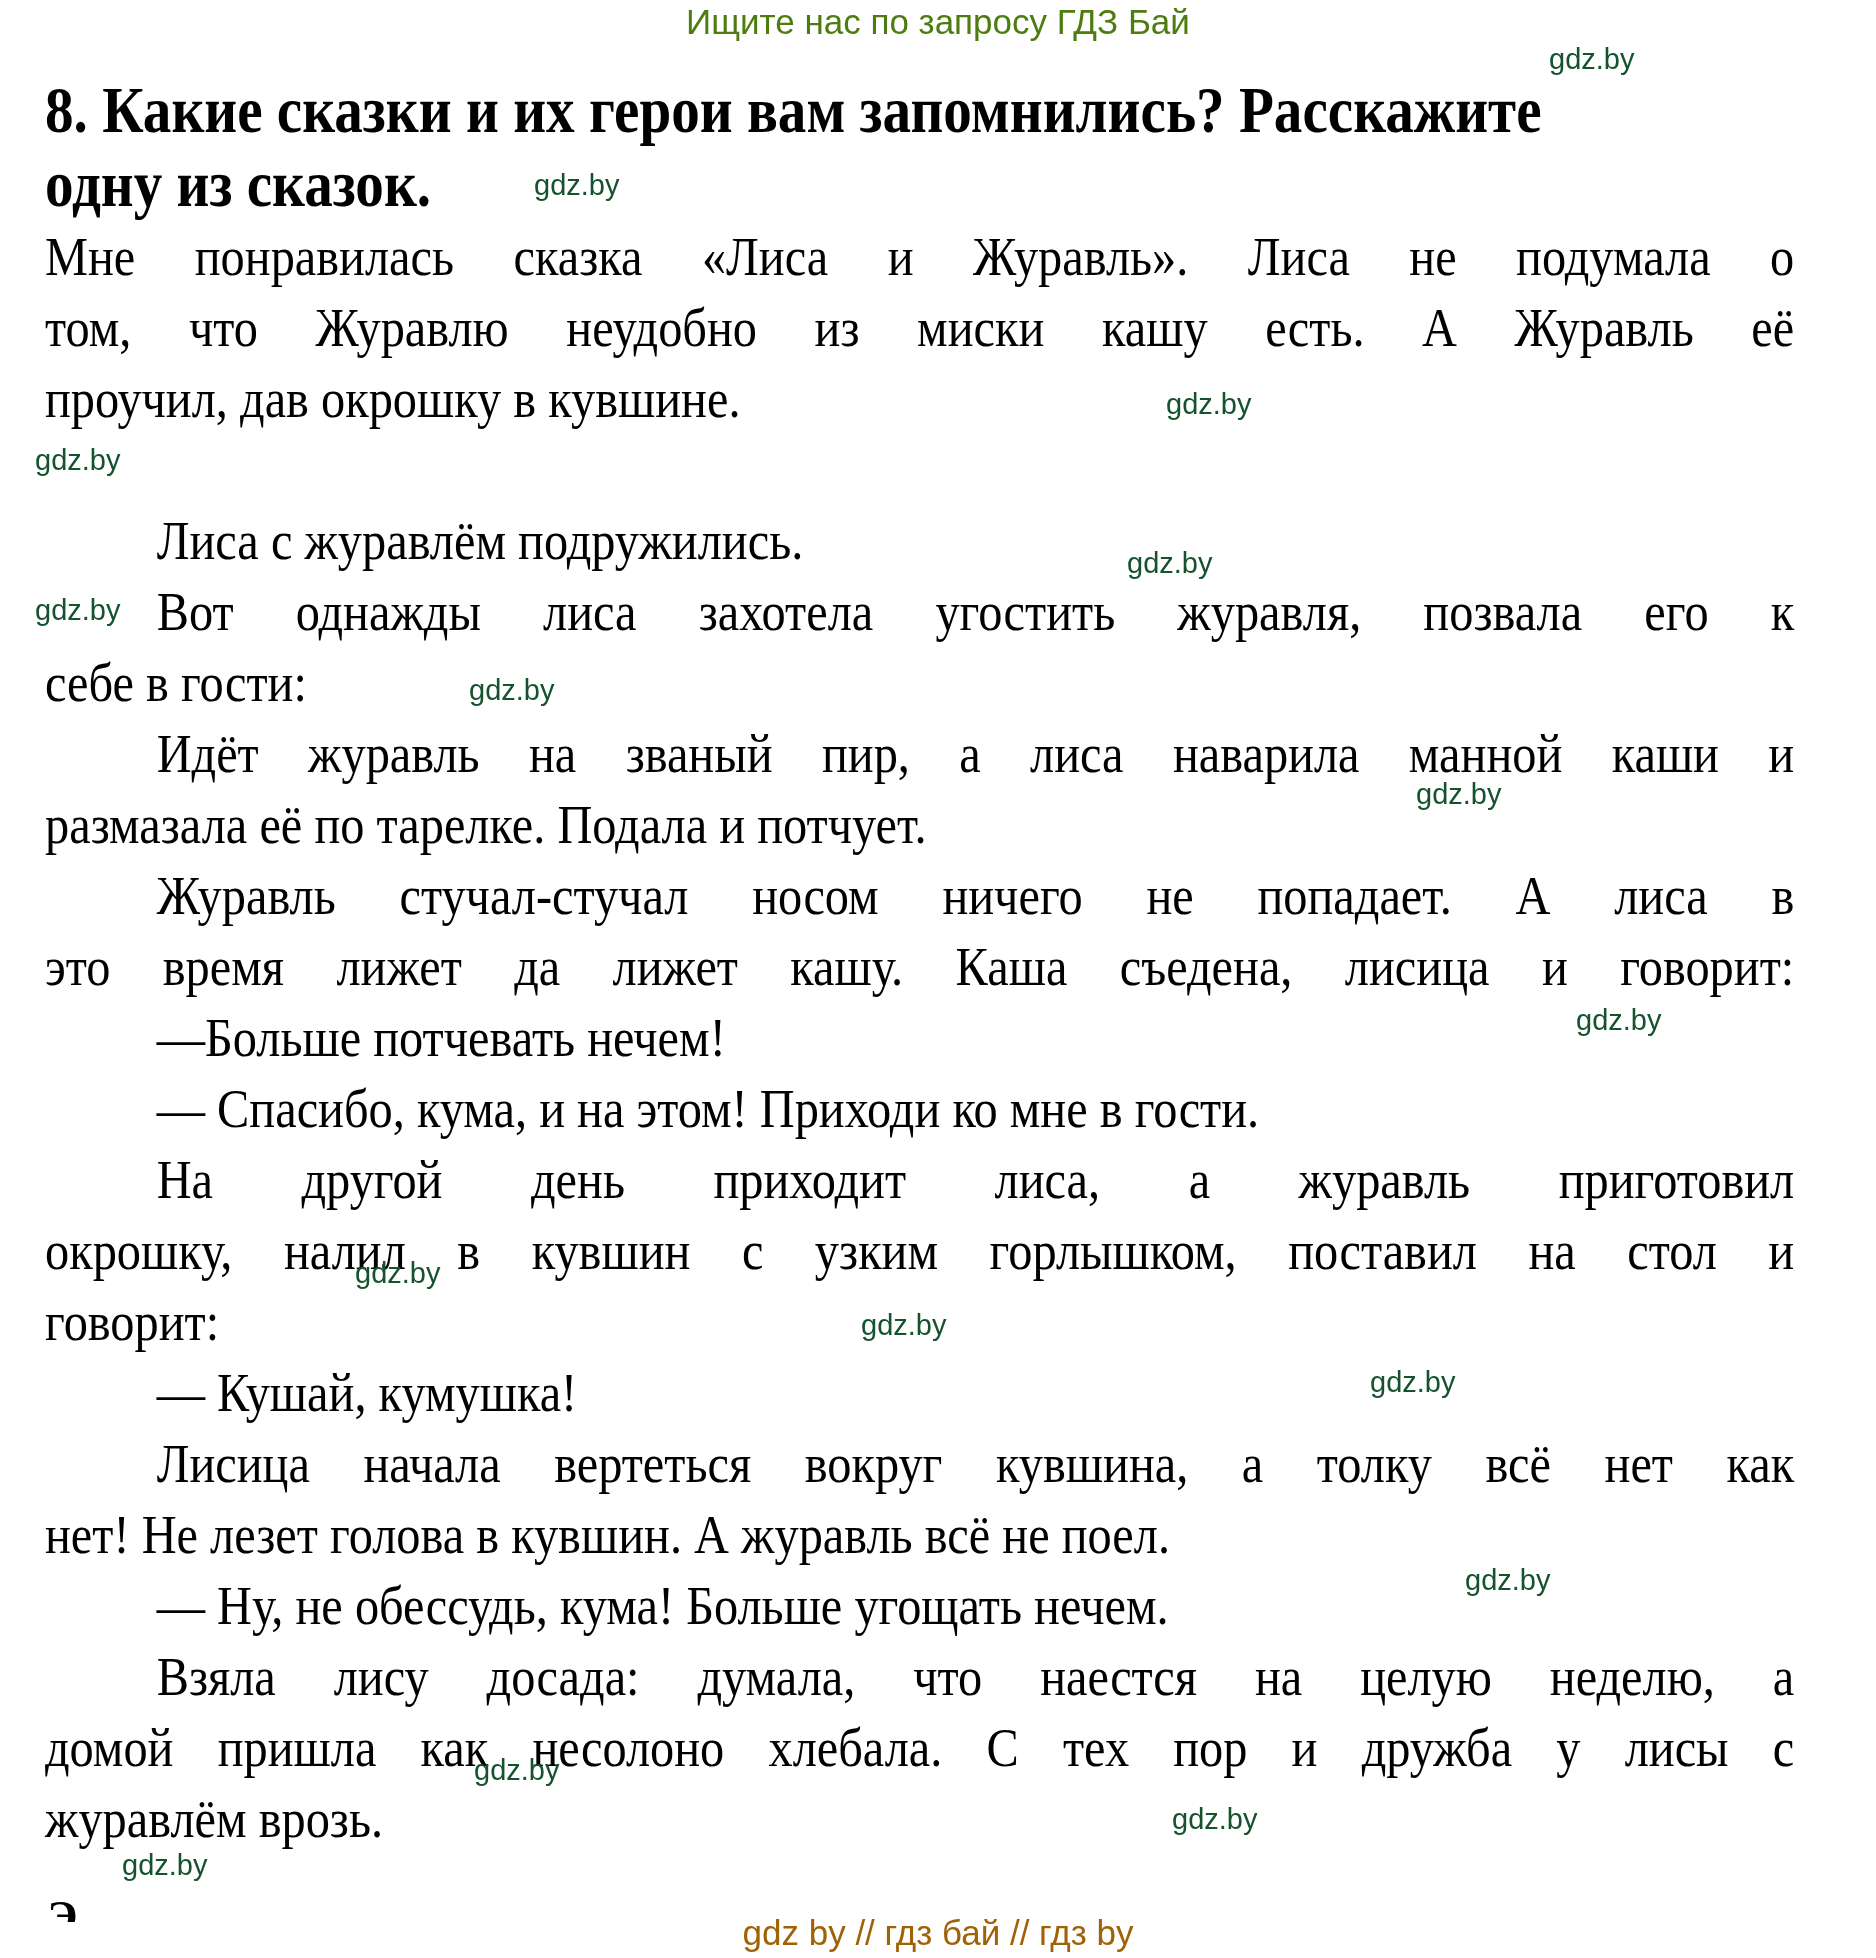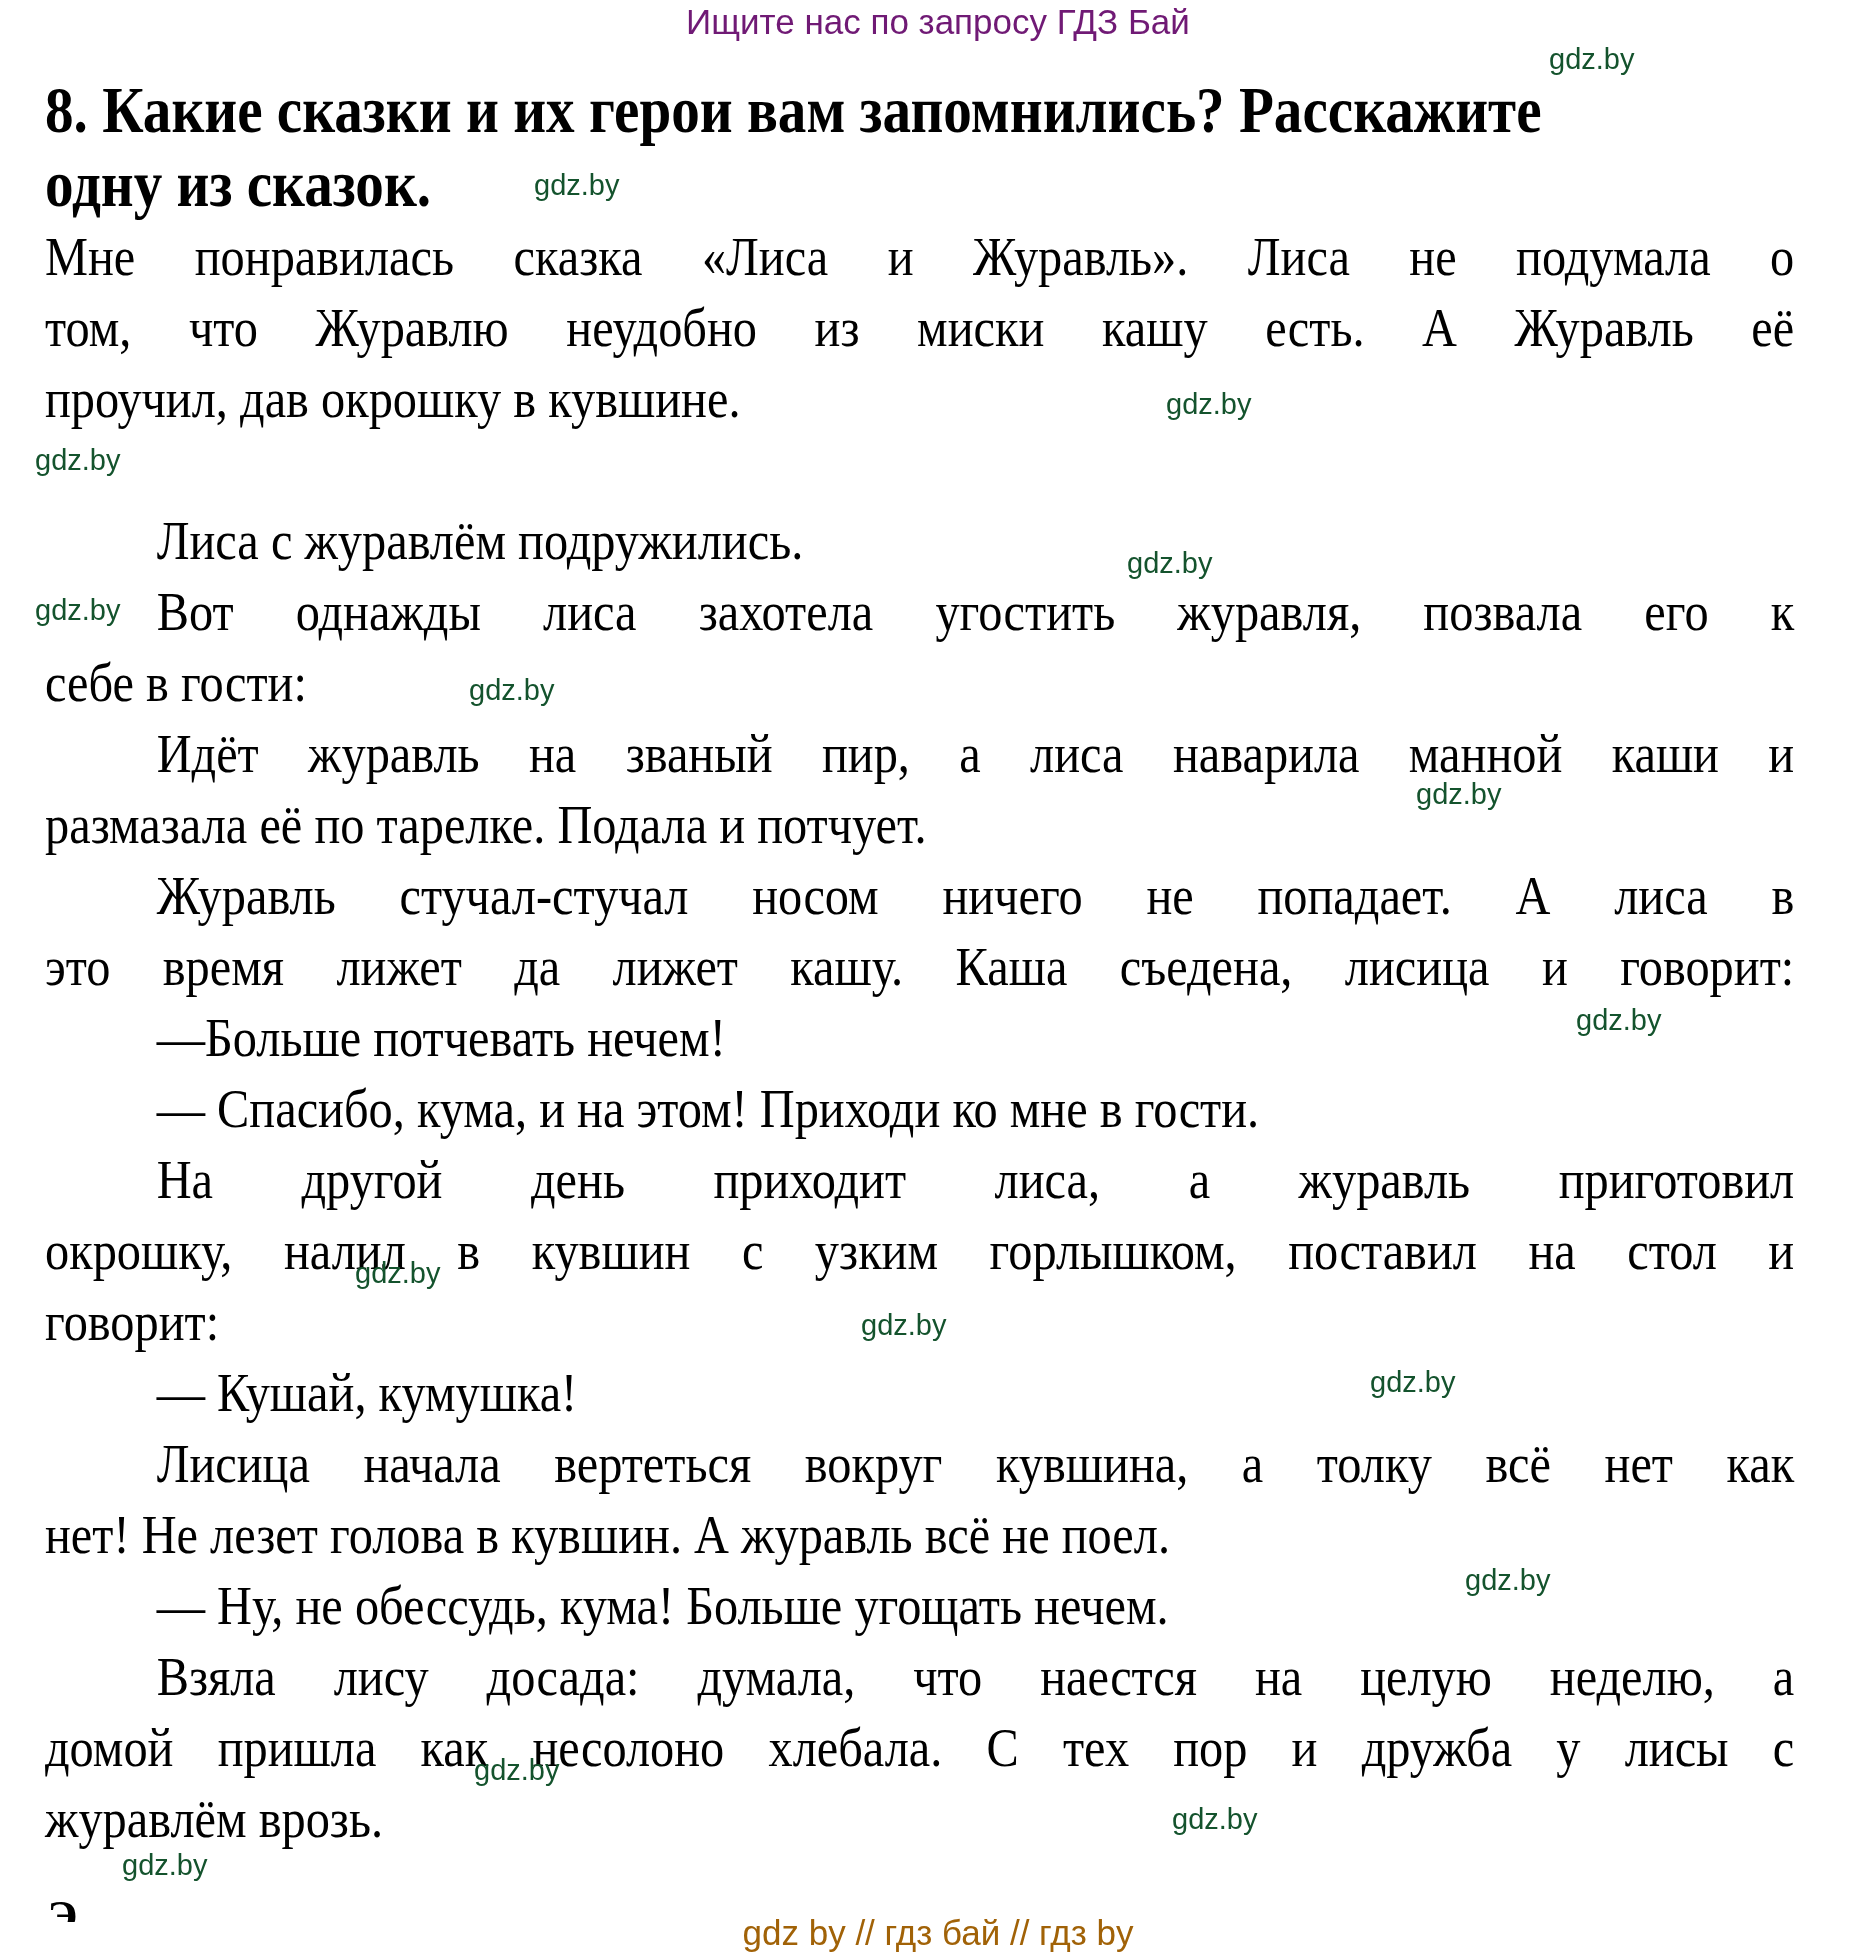--- a/index.html
+++ b/index.html
@@ -13,21 +13,21 @@
     color: #000000;
   }
   .promo {
     position: absolute;
     top: 2px;
     left: 0;
     width: 100%;
     text-align: center;
     font-family: "Liberation Sans", sans-serif;
     font-size: 35px;
-    color: #701a75;
+    color: #4d7c0f;
     white-space: nowrap;
   }
   
   .content {
     position: absolute;
     left: 45px;
     top: 73px;
     width: 1990px;
     transform: scaleX(0.879);
     transform-origin: 0 0;

